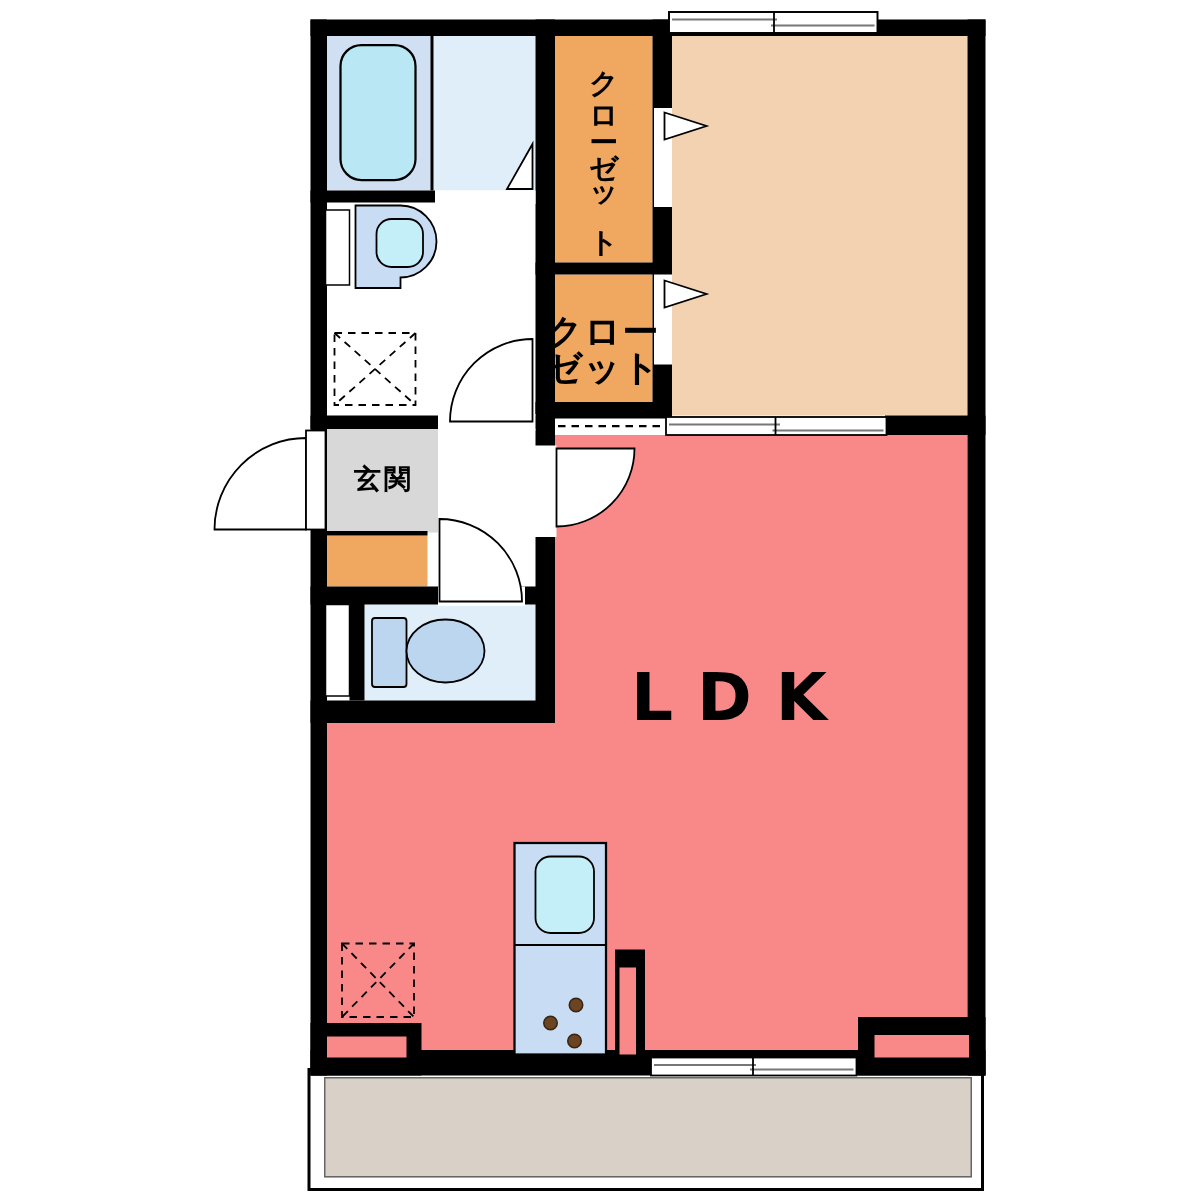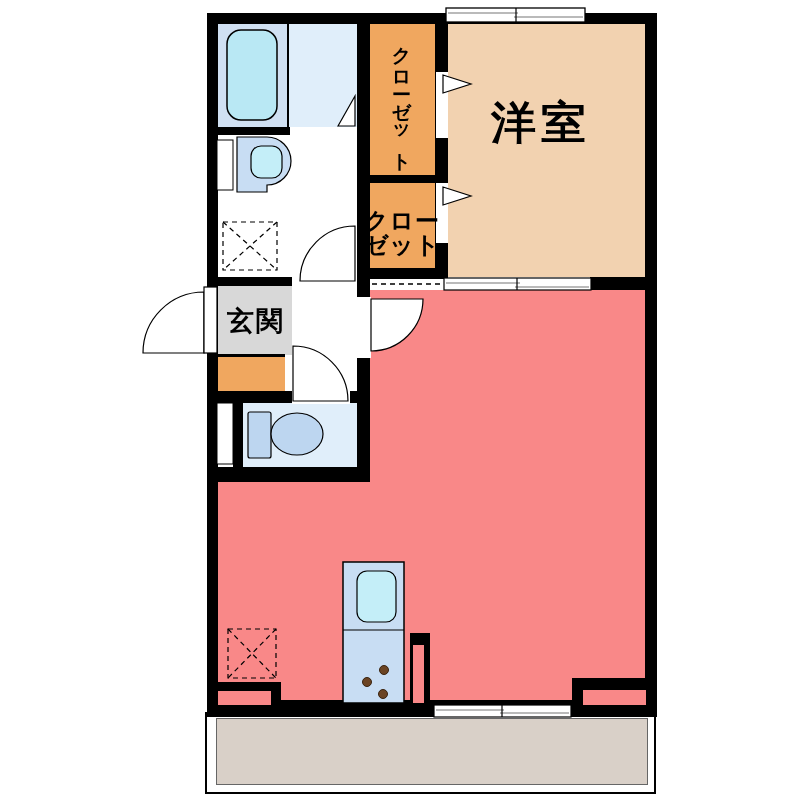--- a/index.html
+++ b/index.html
@@ -10,21 +10,21 @@
   .floor{position:absolute;}
   .wall{position:absolute;background:#000;}
   svg.overlay{position:absolute;left:0;top:0;}
   .label{
     position:absolute;transform:translate(-50%,-50%);
     font-weight:bold;color:#000;white-space:nowrap;line-height:1;
   }
   .lbl-room-big{font-size:45px;letter-spacing:5px;}
   .lbl-ldk{font-size:44px;letter-spacing:16px;}
   .lbl-size{font-size:44px;letter-spacing:2px;}
-  .lbl-genkan{font-size:27px;letter-spacing:2px;}
+  .lbl-genkan{font-size:18px;letter-spacing:2px;}
   .lbl-closet-v{
     font-size:19px;letter-spacing:4px;
     writing-mode:vertical-rl;
   }
   .lbl-closet{font-size:24px;letter-spacing:1px;}
   .lbl-balcony{font-size:31px;letter-spacing:5px;}
 </style>
 </head>
 <body>
 
@@ -162,22 +162,22 @@
       <line x1="277" y1="222" x2="223" y2="270"></line>
     </g>
 
     <g stroke="#000" stroke-width="1.2" stroke-dasharray="5,4" fill="none">
       <rect x="228" y="629" width="48" height="49"></rect>
       <line x1="228" y1="629" x2="276" y2="678"></line>
       <line x1="276" y1="629" x2="228" y2="678"></line>
     </g>
   </svg>
 
-  <div class="label lbl-room-big" style="left:541px;top:122px;">洋室</div>
 
+  <div class="label lbl-ldk" style="left:494px;top:466px;">LDK</div>
 
   <div class="label lbl-genkan" style="left:256px;top:320px;">玄関</div>
 
   <div class="label lbl-closet-v" style="left:402px;top:99px;">クローゼット</div>
 
   <div class="label lbl-closet" style="left:402px;top:221px;">クロー</div>
   <div class="label lbl-closet" style="left:402px;top:245px;">ゼット</div>
 
 </div>
 

